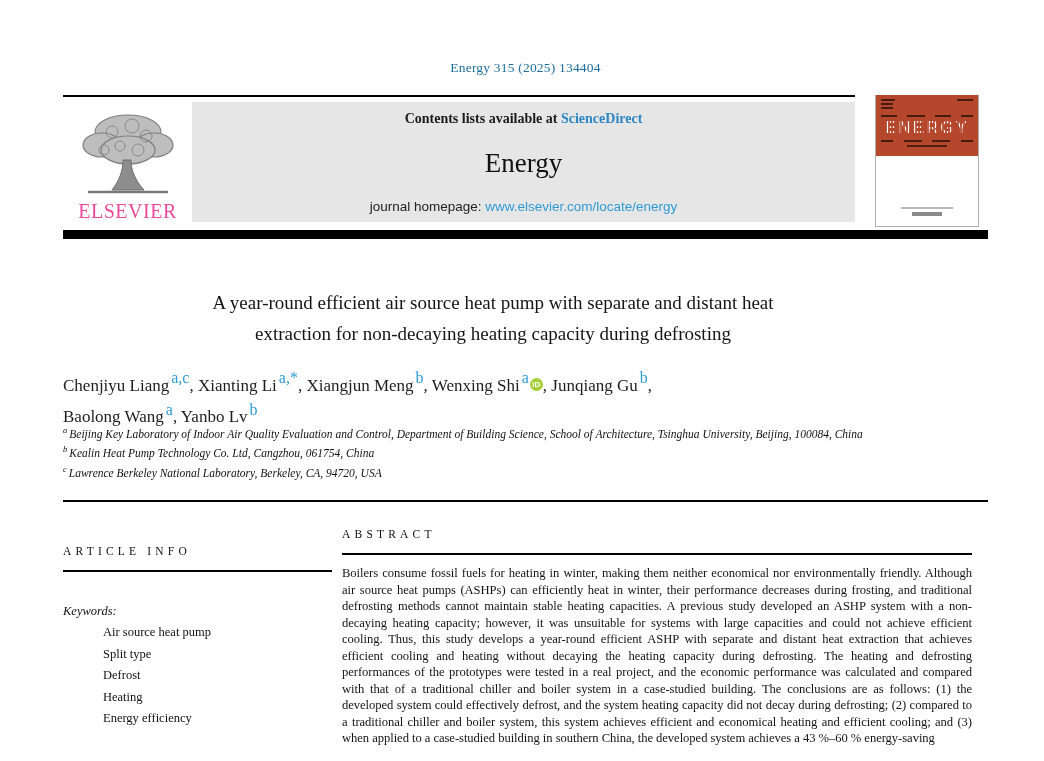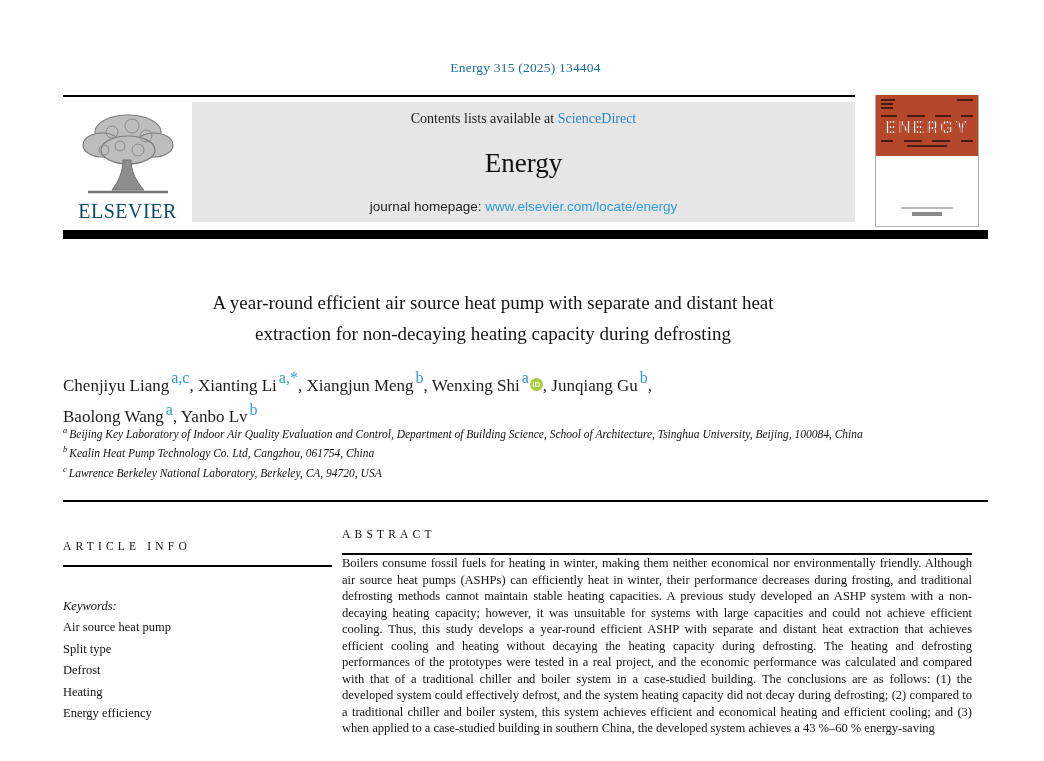--- a/index.html
+++ b/index.html
@@ -8,23 +8,23 @@
     font-family:"Liberation Serif", serif;color:#111;
   }
   .abs{position:absolute;}
 
   
   .citation{top:60px;left:63px;width:925px;text-align:center;font-size:13.5px;color:#1c6e9e;letter-spacing:.2px;}
 
   
   .head-rule{top:95px;left:63px;width:792px;height:2px;background:#000;}
   .logo-block{top:98px;left:63px;width:129px;height:124px;display:flex;flex-direction:column;align-items:center;justify-content:flex-end;}
-  .elsevier-word{font-size:20px;color:#0c4a6e;letter-spacing:.5px;line-height:22px;}
+  .elsevier-word{font-size:20px;color:#ec4899;letter-spacing:.5px;line-height:22px;}
   .banner{top:102px;left:192px;width:663px;height:120px;background:#e6e6e6;display:flex;flex-direction:column;justify-content:space-between;text-align:center;padding:9px 0 8px;box-sizing:border-box;}
-  .banner-line1{font-size:14px;color:#1a1a1a;}
+  .banner-line1{font-size:14px;color:#1a1a1a;font-weight:bold;}
   .banner-journal{font-size:27px;color:#111;line-height:30px;}
   .banner-line3{font-size:13.5px;font-family:"Liberation Sans", sans-serif;color:#222;}
   .link{color:#2e9bd6;text-decoration:none;cursor:pointer;}
   .link-sd{color:#2c86c3;}
 
   
   .cover{top:95px;left:875px;width:104px;height:132px;background:#fff;border:1px solid #b0b0b0;border-top:none;box-sizing:border-box;}
   .cover-red{height:61px;background:#b5472c;position:relative;padding:4px 5px 0;box-sizing:border-box;}
   .mrow{display:flex;justify-content:space-between;align-items:flex-start;}
   .mstack{display:flex;flex-direction:column;gap:2px;}
@@ -57,22 +57,22 @@
   .affils sup{font-size:8.5px;margin-right:2px;}
 
   
   .mid-rule{top:500px;left:63px;width:925px;height:2px;background:#000;}
   .cols{top:524px;left:63px;width:925px;display:flex;gap:10px;align-items:center;}
   .col-left{width:269px;flex:none;}
   .col-right{width:630px;flex:none;}
   .sec-head{font-size:11.5px;letter-spacing:4.2px;color:#111;margin-top:4px;}
   .sec-rule{height:2px;background:#000;margin-top:13px;}
   .kw-label{font-style:italic;font-size:12.5px;line-height:21px;margin-top:29px;}
-  .kw-item{font-size:12.5px;line-height:21.5px;}
-  .abstract-text{font-size:12.6px;line-height:16.5px;text-align:justify;color:#141414;letter-spacing:-.05px;}
+  .kw-item{font-size:12.5px;line-height:21.5px;margin-left:40px;}
+  .abstract-text{margin-top:10px;font-size:12.6px;line-height:16.5px;text-align:justify;color:#141414;letter-spacing:-.05px;}
 </style>
 </head>
 <body>
 
 <div class="abs citation">Energy 315 (2025) 134404</div>
 
 <div class="abs head-rule"></div>
 
 <div class="abs logo-block">
   <span>

